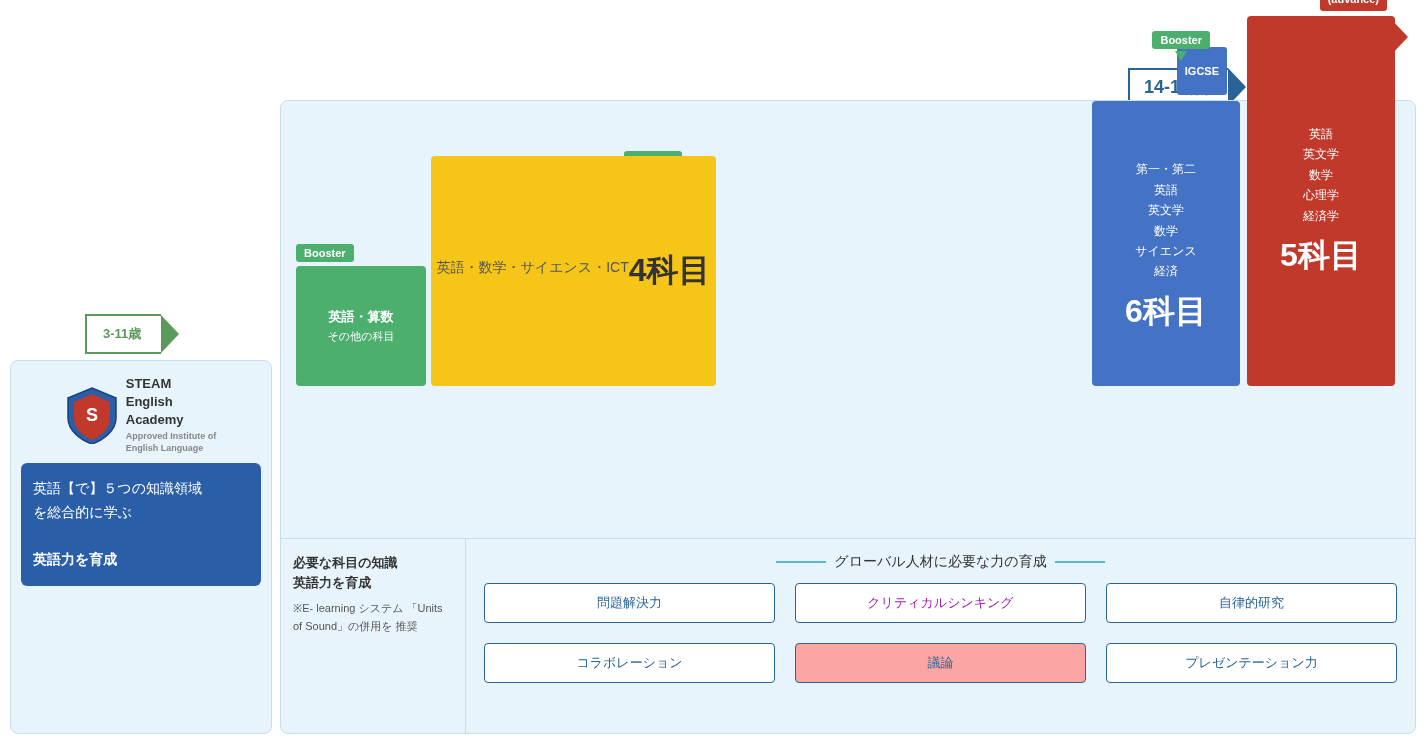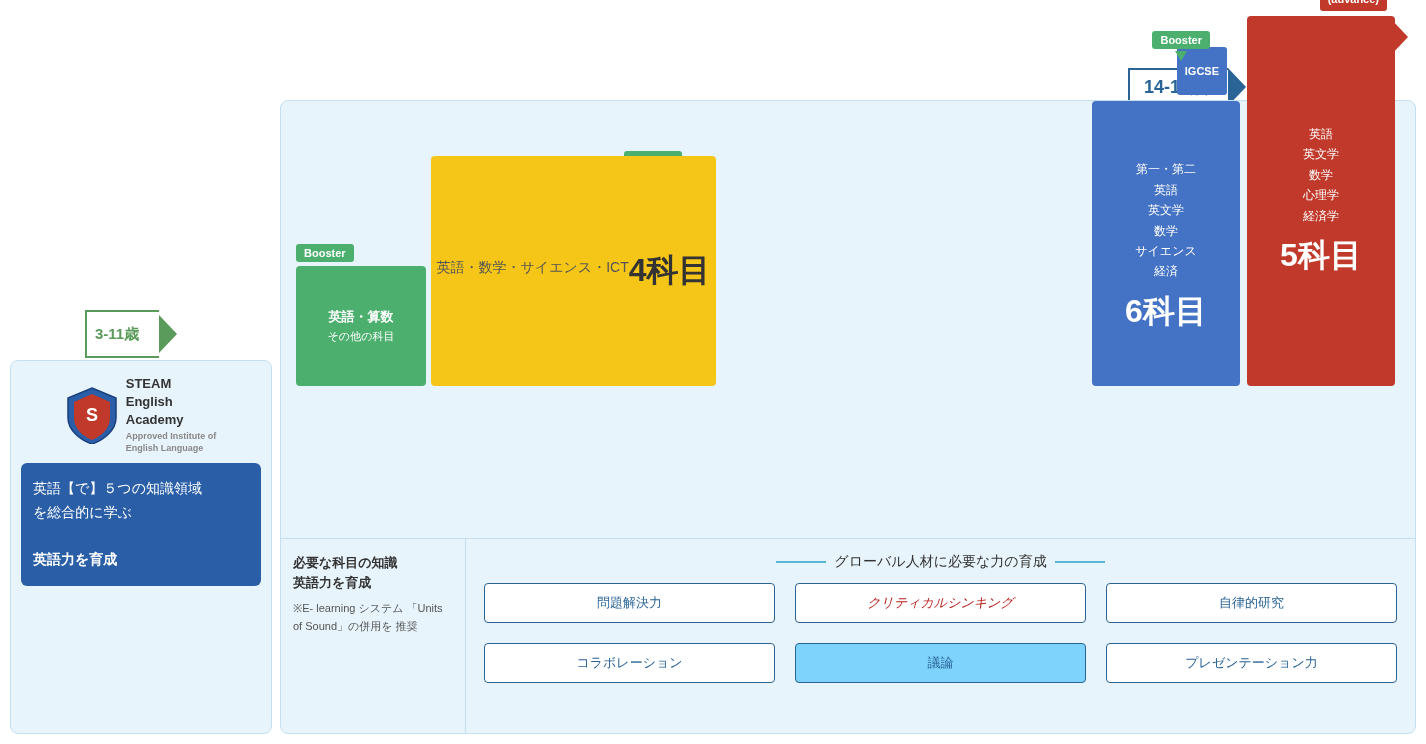--- a/index.html
+++ b/index.html
@@ -50,21 +50,21 @@
     <div style="display:inline-flex;align-items:center;height:38px;position:relative;">
       <div style="height:38px;padding:0 20px 0 14px;border:2.5px solid #2a6496;border-right:none;display:flex;align-items:center;font-size:18px;font-weight:bold;color:#2a6496;position:relative;">
         <span>14-16歳</span>
       </div>
       <div style="width:0;height:0;border-top:19px solid transparent;border-bottom:19px solid transparent;border-left:18px solid #2a6496;"></div>
     </div>
   </div>
 
   <div style="position:absolute;top:315px;left:85px;z-index:10;">
     <div style="display:inline-flex;align-items:center;height:38px;position:relative;">
-      <div style="height:48px;padding:0 20px 0 8px;border:2.5px solid #5a9a5a;border-right:none;display:flex;align-items:center;font-size:15px;font-weight:bold;color:#5a9a5a;">
+      <div style="height:40px;padding:0 20px 0 16px;border:2.5px solid #5a9a5a;border-right:none;display:flex;align-items:center;font-size:13px;font-weight:bold;color:#5a9a5a;">
         <span>3-11歳</span>
       </div>
       <div style="width:0;height:0;border-top:19px solid transparent;border-bottom:19px solid transparent;border-left:18px solid #5a9a5a;"></div>
     </div>
   </div>
 
 
   <div style="position:absolute;top:100px;left:280px;right:10px;bottom:10px;background:#e8f4fb;border-radius:8px;border:1px solid #c5dff0;">
 
     <div style="position:absolute;top:50px;left:10px;right:10px;height:420px;">
@@ -171,30 +171,30 @@
       <div style="flex:1;padding:14px 18px;">
         <div style="text-align:center;font-size:14px;color:#333;margin-bottom:12px;display:flex;align-items:center;justify-content:center;gap:8px;">
           <span style="display:inline-block;width:50px;height:2px;background:#5ab8d4;"></span>
           <span>グローバル人材に必要な力の育成</span>
           <span style="display:inline-block;width:50px;height:2px;background:#5ab8d4;"></span>
         </div>
         <div style="display:grid;grid-template-columns:repeat(3,1fr);gap:20px;">
           <div style="border:1.5px solid #2a6496;border-radius:4px;padding:10px;text-align:center;font-size:13px;color:#2a6496;background:#fff;">
             <span>問題解決力</span>
           </div>
-          <div style="border:1.5px solid #2a6496;border-radius:4px;padding:10px;text-align:center;font-size:13px;color:#b91c1c;background:#fff;font-style:italic;">
+          <div style="border:1.5px solid #2a6496;border-radius:4px;padding:10px;text-align:center;font-size:13px;color:#a21caf;background:#fff;">
             <span>クリティカルシンキング</span>
           </div>
           <div style="border:1.5px solid #2a6496;border-radius:4px;padding:10px;text-align:center;font-size:13px;color:#2a6496;background:#fff;">
             <span>自律的研究</span>
           </div>
           <div style="border:1.5px solid #2a6496;border-radius:4px;padding:10px;text-align:center;font-size:13px;color:#2a6496;background:#fff;">
             <span>コラボレーション</span>
           </div>
-          <div style="border:1.5px solid #2a6496;border-radius:4px;padding:10px;text-align:center;font-size:13px;color:#2a6496;background:#7dd3fc;">
+          <div style="border:1.5px solid #2a6496;border-radius:4px;padding:10px;text-align:center;font-size:13px;color:#2a6496;background:#fca5a5;">
             <span>議論</span>
           </div>
           <div style="border:1.5px solid #2a6496;border-radius:4px;padding:10px;text-align:center;font-size:13px;color:#2a6496;background:#fff;">
             <span>プレゼンテーション力</span>
           </div>
         </div>
       </div>
     </div>
   </div>
 

